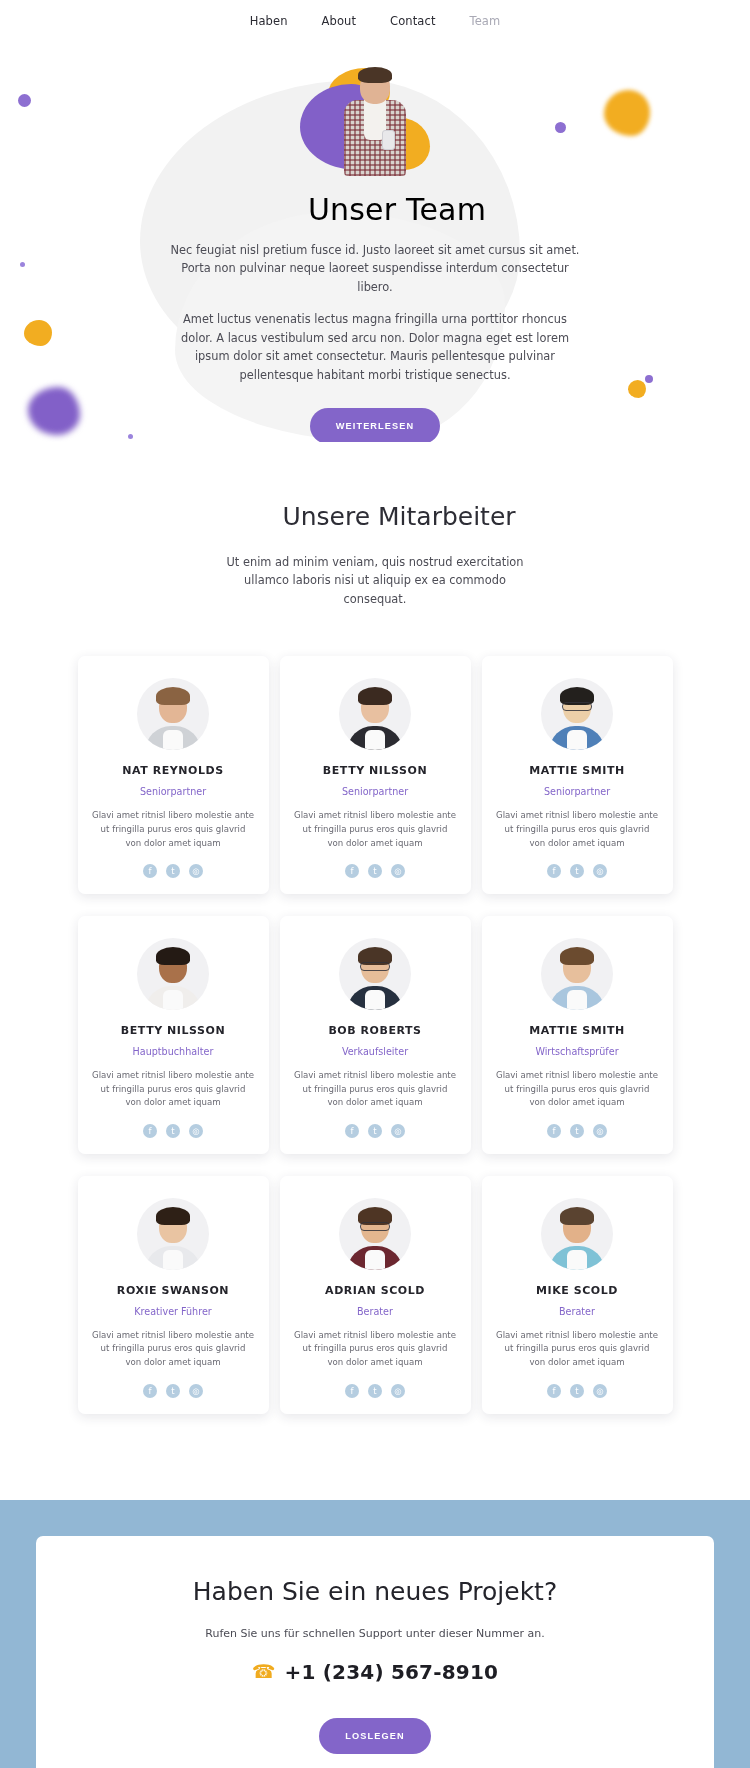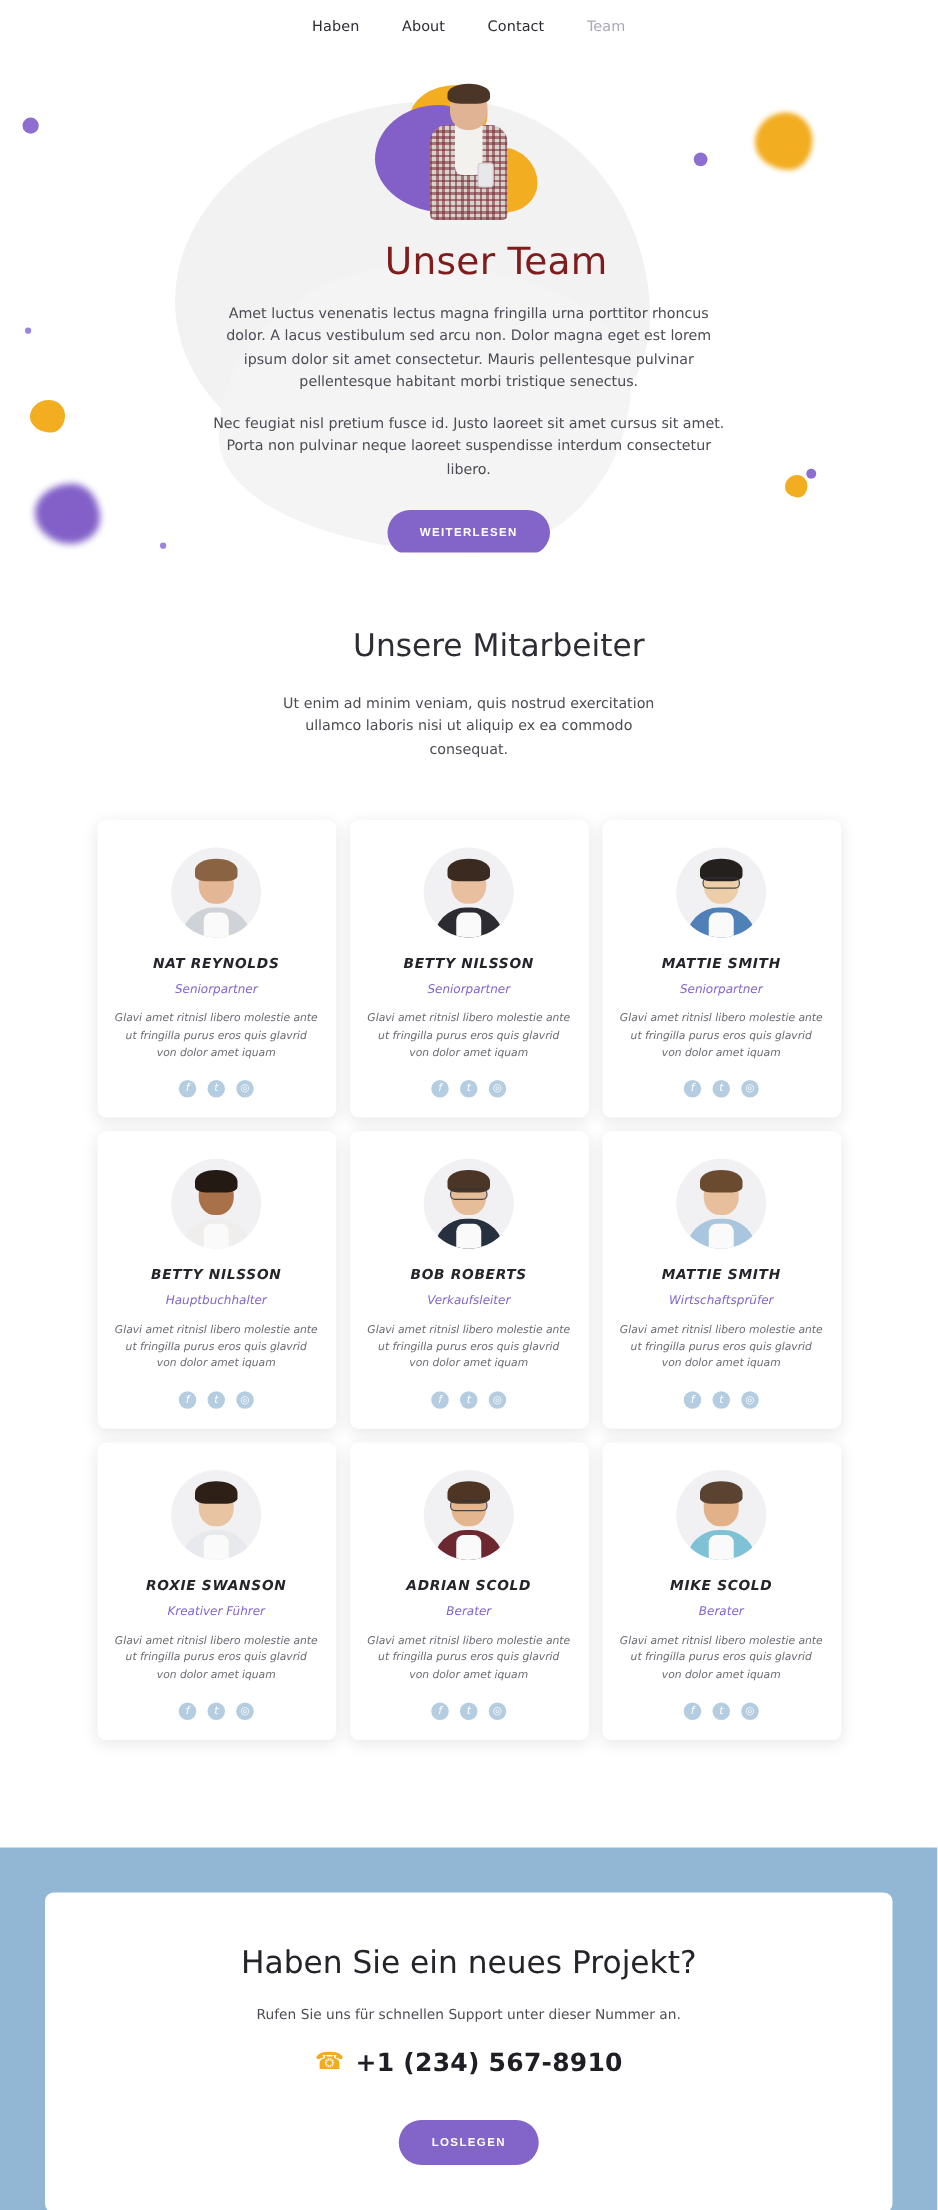--- a/index.html
+++ b/index.html
@@ -114,21 +114,21 @@
   .pt-phone {
     position: absolute; left: 44px; top: 64px;
     width: 13px; height: 20px;
     background: #e8e8ea; border: 1px solid #cfcfd4; border-radius: 3px;
     z-index: 4;
   }
 
   .hero h1 {
     font-size: 30px;
     font-weight: 400;
-    color: #7f1d1d;
+    color: #000000;
     letter-spacing: .2px;
     margin-bottom: 14px;
     margin-left: 44px;
   }
   .hero p {
     font-size: 11.4px;
     line-height: 1.62;
     color: #4c4c55;
     width: 410px;
     margin: 0 auto 14px;
@@ -168,23 +168,22 @@
     font-size: 25px; font-weight: 400; color: #2d2d35; margin-bottom: 22px; margin-left: 48px;
   }
   .team-section .sub {
     font-size: 11.4px; line-height: 1.62; color: #4c4c55;
     width: 310px; margin: 0 auto 48px;
   }
   .cards {
     display: grid;
     grid-template-columns: repeat(3, 191px);
     justify-content: center;
-    gap: 11px 11px;
+    gap: 22px 11px;
     padding: 0 36px;
-    font-style: italic;
   }
   .card {
     background: #ffffff;
     border-radius: 7px;
     box-shadow: 0 3px 12px rgba(40,40,60,.11);
     padding: 22px 14px 16px;
     text-align: center;
   }
   .avatar {
     width: 72px; height: 72px;
@@ -282,22 +281,22 @@
       <div class="pt-person">
         <div class="pt-body"></div>
         <div class="pt-shirt"></div>
         <div class="pt-head"></div>
         <div class="pt-hair"></div>
         <div class="pt-phone"></div>
       </div>
     </div>
 
     <h1>Unser Team</h1>
+    <p>Nec feugiat nisl pretium fusce id. Justo laoreet sit amet cursus sit amet. Porta non pulvinar neque laoreet suspendisse interdum consectetur libero.</p>
     <p>Amet luctus venenatis lectus magna fringilla urna porttitor rhoncus dolor. A lacus vestibulum sed arcu non. Dolor magna eget est lorem ipsum dolor sit amet consectetur. Mauris pellentesque pulvinar pellentesque habitant morbi tristique senectus.</p>
-    <p>Nec feugiat nisl pretium fusce id. Justo laoreet sit amet cursus sit amet. Porta non pulvinar neque laoreet suspendisse interdum consectetur libero.</p>
     <button class="btn-primary">WEITERLESEN</button>
   </div>
 </section>
 
 <section class="team-section">
   <h2>Unsere Mitarbeiter</h2>
   <p class="sub">Ut enim ad minim veniam, quis nostrud exercitation ullamco laboris nisi ut aliquip ex ea commodo consequat.</p>
   <div class="cards" id="team-cards">
       <div class="card">
         <div class="avatar">

